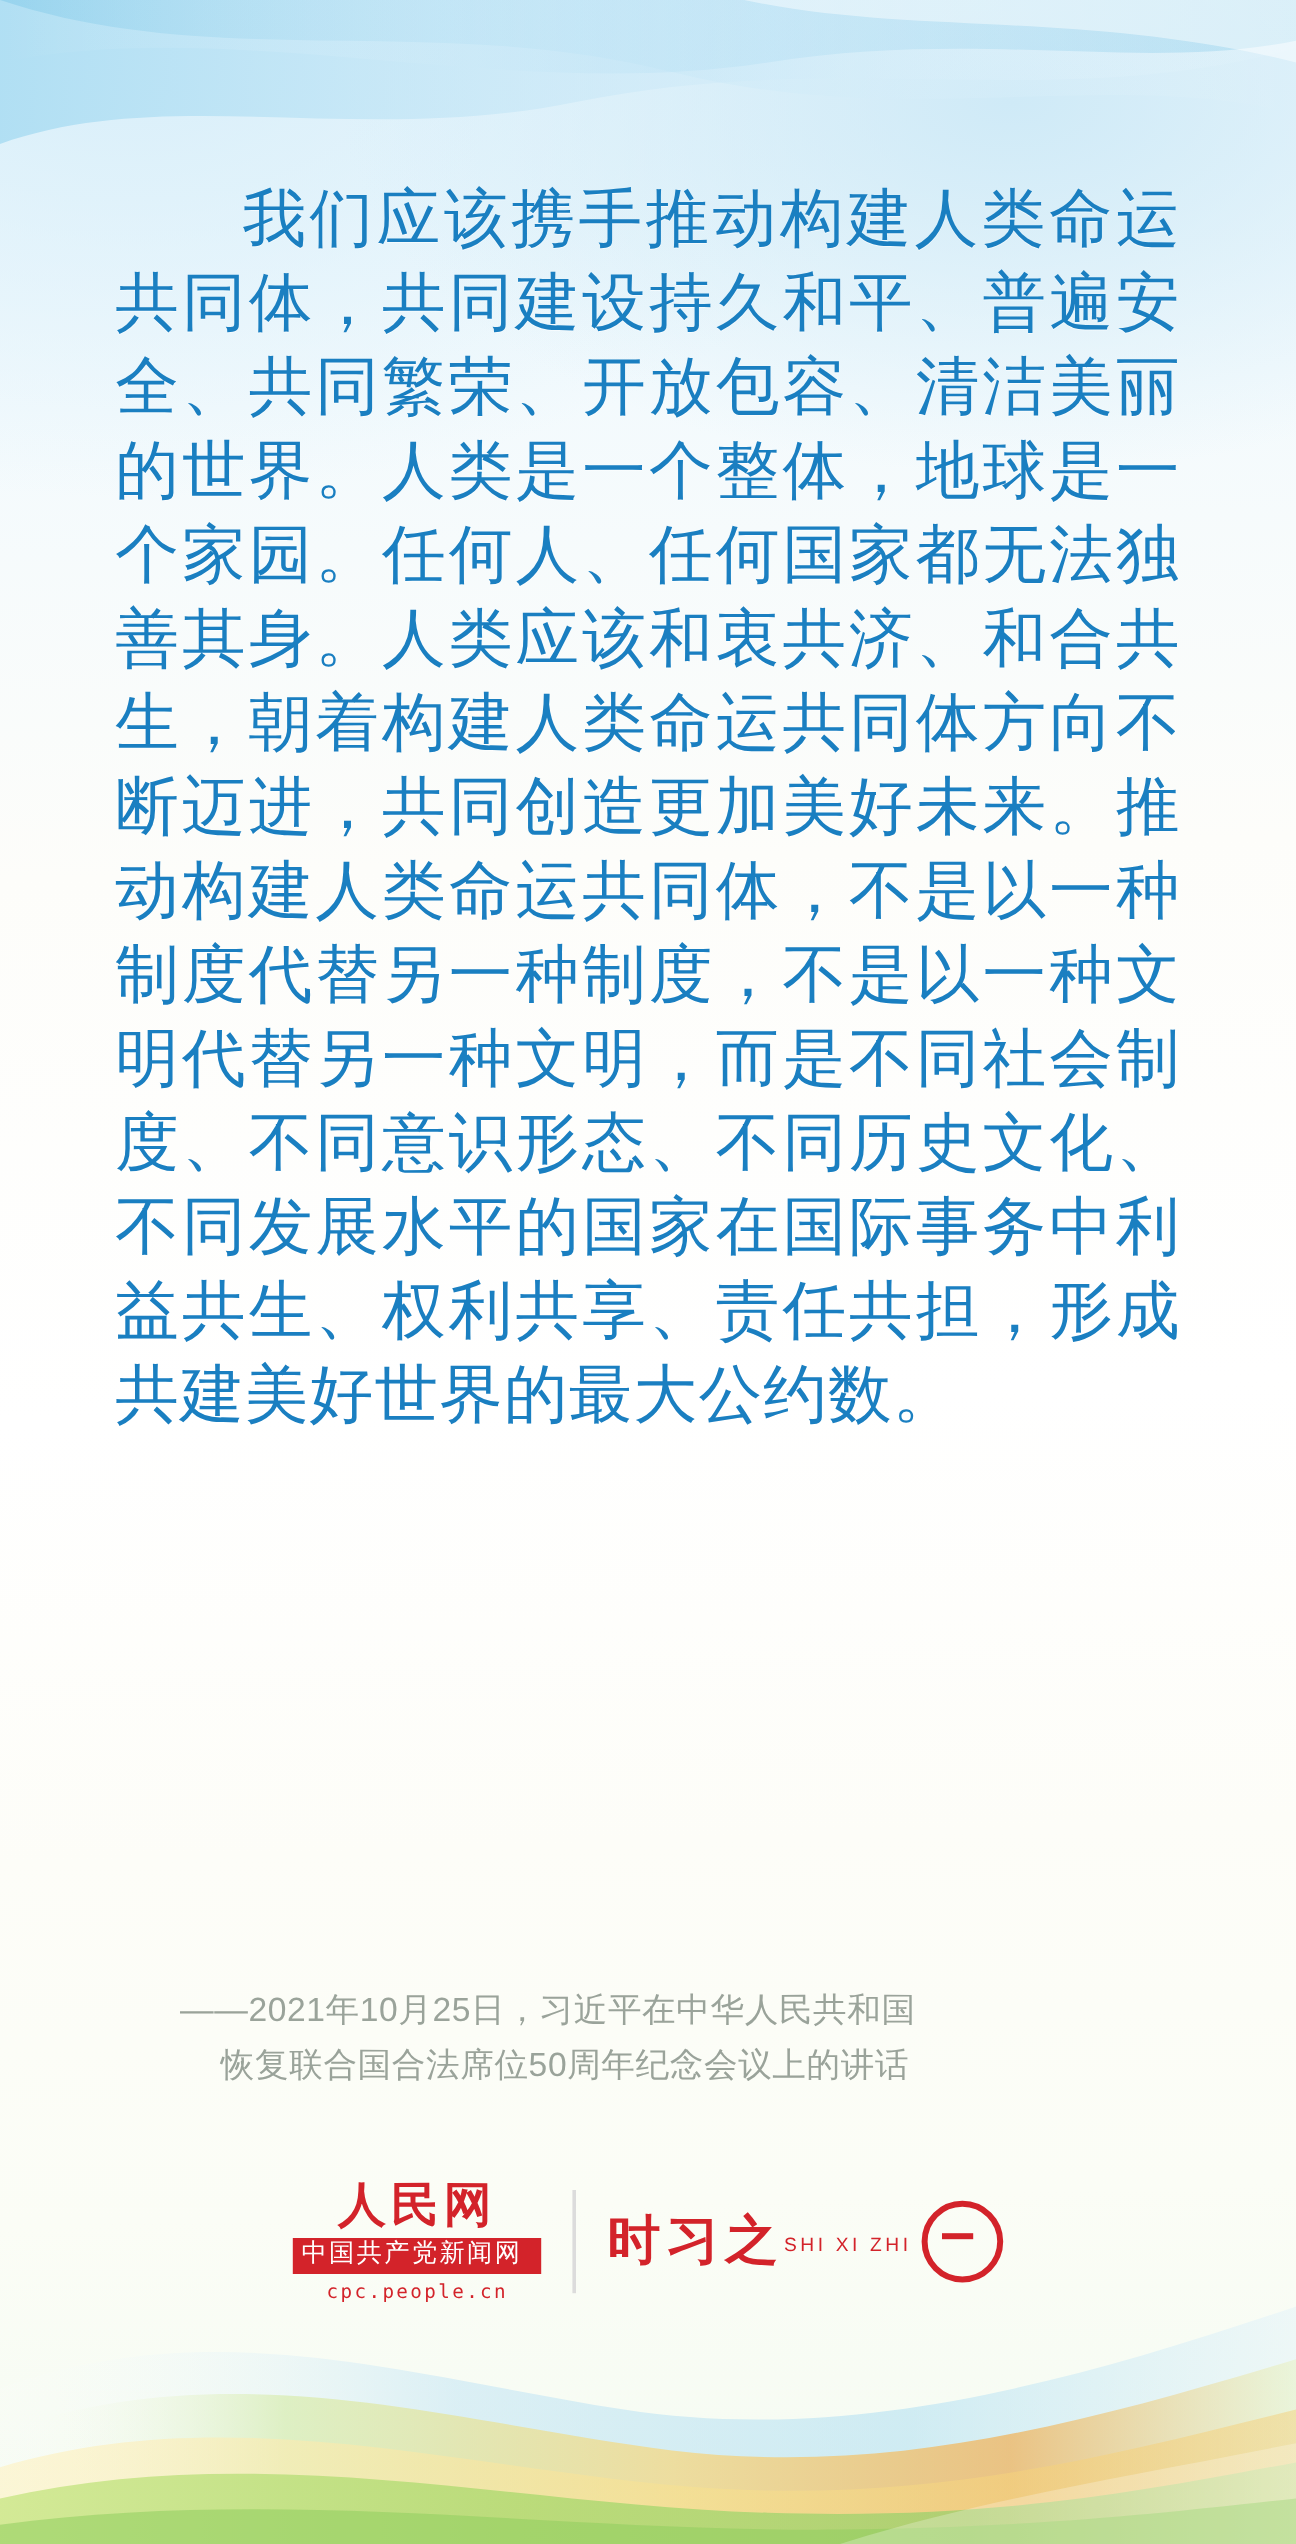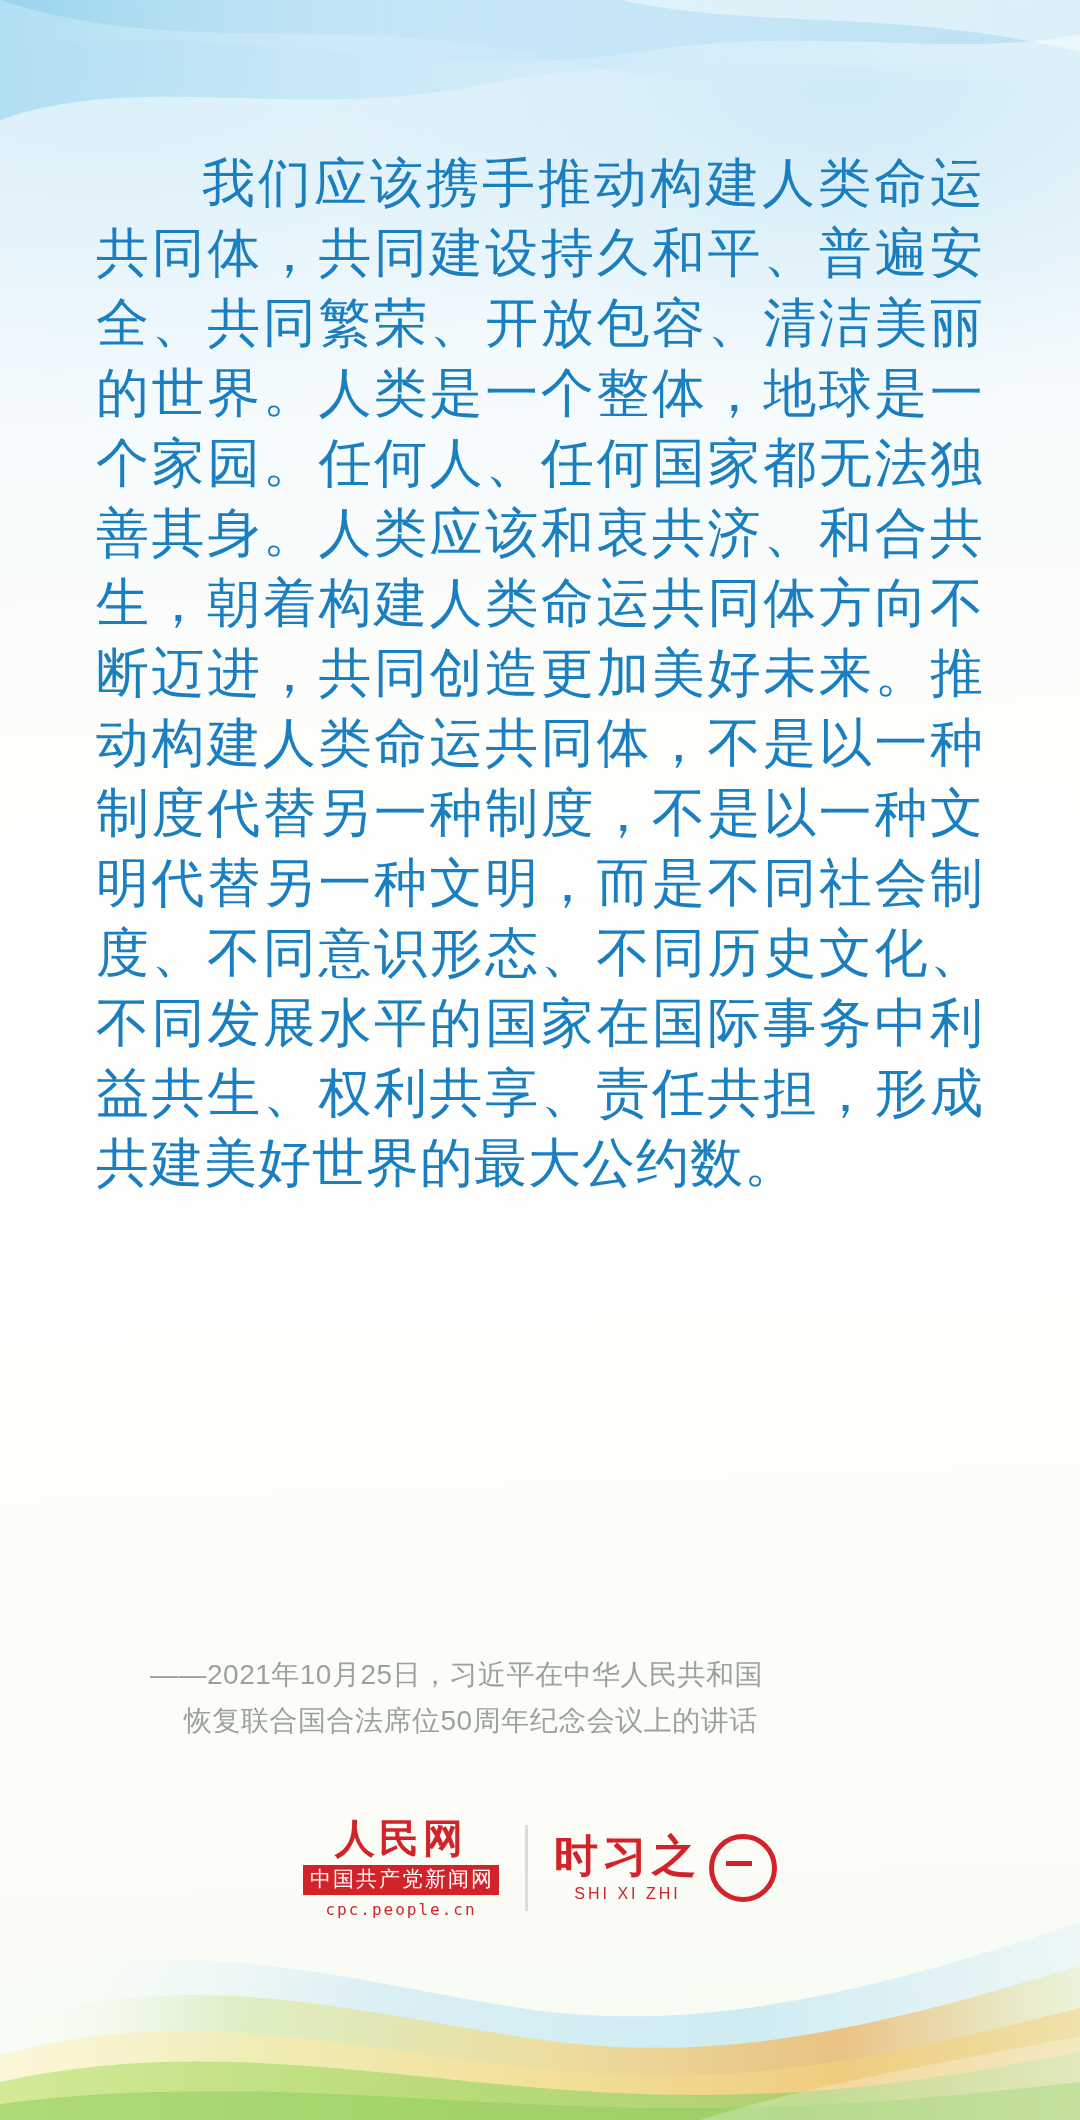--- a/index.html
+++ b/index.html
@@ -107,22 +107,22 @@
     font-size: 40px;
     color: #d3232a;
     letter-spacing: 4px;
   }
   .people-logo .pl-sub {
     margin-top: 7px;
     background: #d3232a;
     color: #ffffff;
     font-size: 21px;
     letter-spacing: 2px;
-    padding: 4px 5px 5px 7px;
-    font-family: Liberation Serif, serif;
+    padding: 4px 16px 5px 7px;
+    font-family: Liberation Mono, monospace;
     white-space: nowrap;
   }
   .people-logo .pl-url {
     margin-top: 7px;
     font-family: "DejaVu Sans Mono", "Liberation Mono", monospace;
     font-size: 16px;
     color: #d3232a;
     letter-spacing: 2px;
   }
   .divider-bar {
@@ -130,21 +130,20 @@
     height: 86px;
     background: #dcdcdc;
   }
   .shixi {
     display: flex;
     align-items: center;
     gap: 8px;
   }
   .shixi-text {
     display: flex;
-    flex-direction: column;
     align-items: center;
     line-height: 1;
   }
   .shixi-text .sx-main {
     font-family: "DejaVu Serif", "Liberation Serif", serif;
     font-weight: bold;
     font-size: 44px;
     color: #d3232a;
     letter-spacing: 5px;
   }

